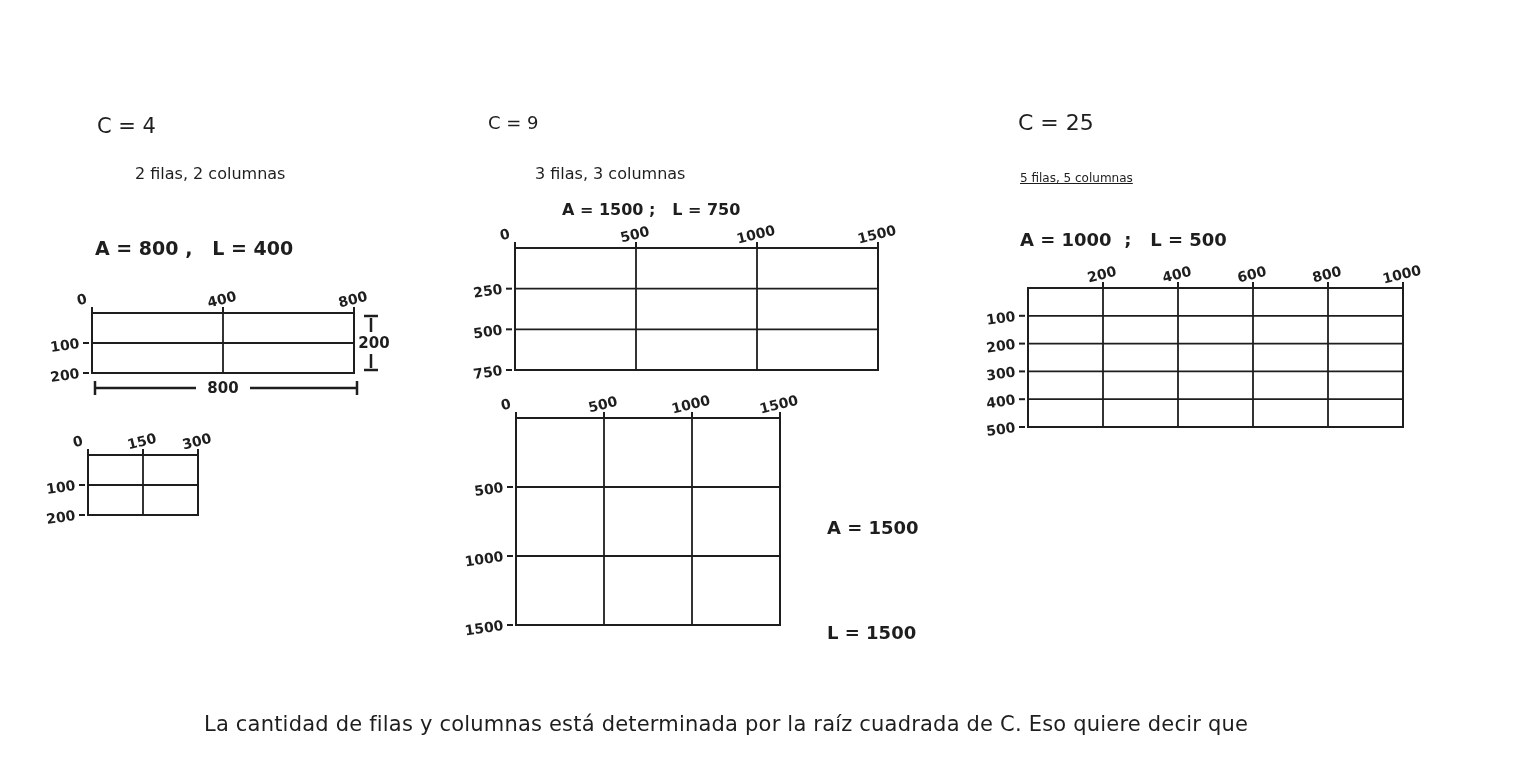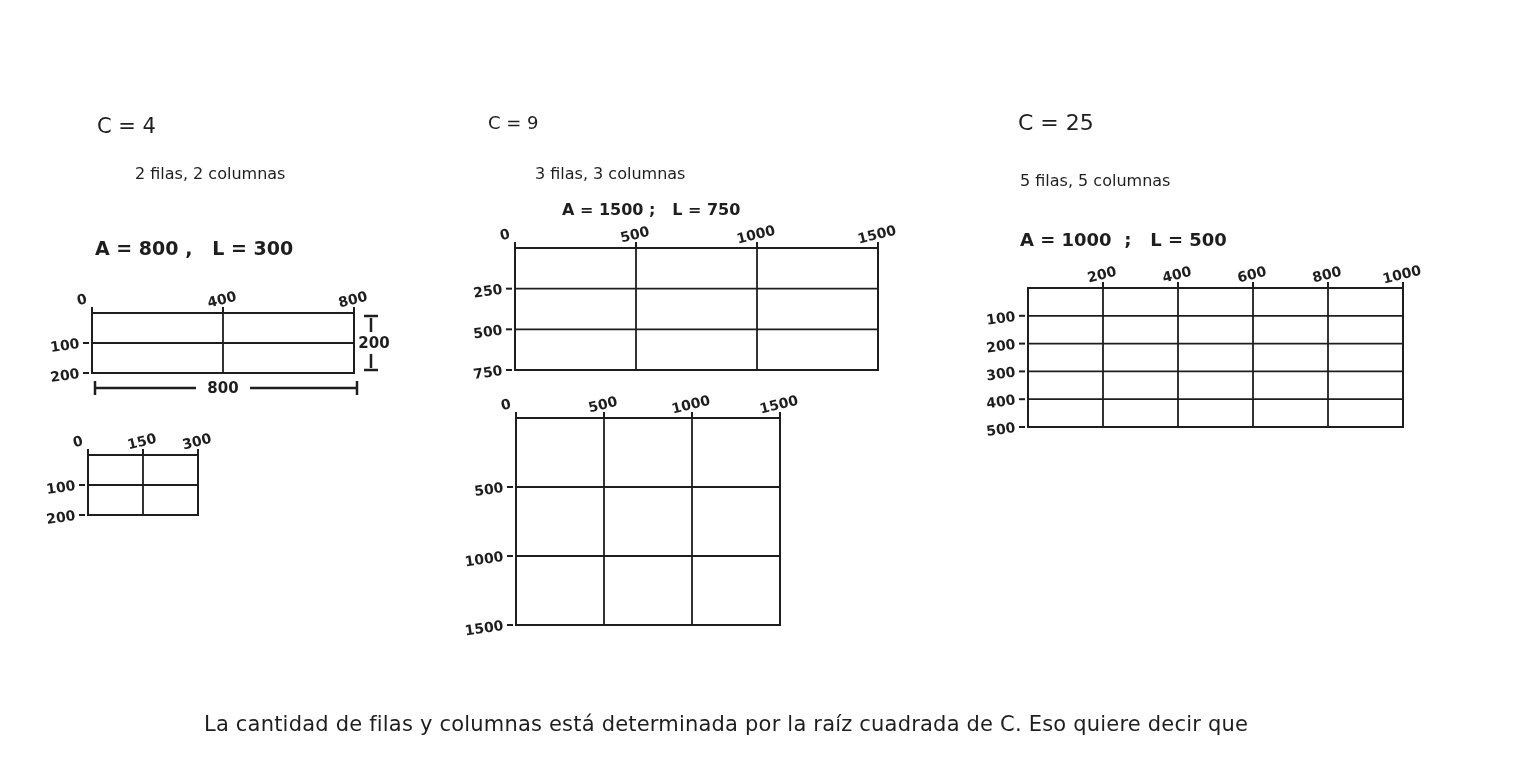--- a/index.html
+++ b/index.html
@@ -14,21 +14,21 @@
   }
   .txt { position: absolute; white-space: pre; color: #1e1e1e; }
   #title        { left: 420px; top: 38px;  font-size: 21px; letter-spacing: .3px; }
   #c4-heading   { left: 97px;  top: 114px; font-size: 21px; }
   #c4-sub       { left: 135px; top: 164px; font-size: 16px; }
   #c4-params    { left: 95px;  top: 237px; font-size: 19px; font-weight: bold; }
   #c9-heading   { left: 488px; top: 112px; font-size: 18px; }
   #c9-sub       { left: 535px; top: 164px; font-size: 16px; }
   #c9-params    { left: 562px; top: 200px; font-size: 16px; font-weight: bold; }
   #c25-heading  { left: 1018px; top: 110px; font-size: 22px; }
-  #c25-sub      { left: 1020px; top: 171px; font-size: 16px; }
+  #c25-sub      { left: 1020px; top: 171px; font-size: 12px; text-decoration: underline; }
   #c25-params   { left: 1020px; top: 229px; font-size: 18px; font-weight: bold; }
   .annot { position: absolute; font-size: 18px; font-weight: bold; white-space: pre; }
   #c4-small-annot  { left: 237px; top: 448px; line-height: 32px; }
   #c9-square-annot { left: 827px; top: 440px; line-height: 35px; }
   #caption { left: 204px; top: 644px; font-size: 21px; line-height: 32px; letter-spacing: .2px; white-space: pre; }
   #grid-canvas { position: absolute; left: 0; top: 0; }
 </style>
 </head>
 <body>
 
@@ -146,30 +146,34 @@
         <line x1="1019" y1="399.2" x2="1025" y2="399.2" stroke="#1e1e1e" stroke-width="2"></line>
         <text x="1016" y="404.2" text-anchor="end" font-size="14" font-weight="bold" fill="#1e1e1e" transform="rotate(-8 1016 404.2)">400</text>
         <line x1="1019" y1="427" x2="1025" y2="427" stroke="#1e1e1e" stroke-width="2"></line>
         <text x="1016" y="432" text-anchor="end" font-size="14" font-weight="bold" fill="#1e1e1e" transform="rotate(-8 1016 432)">500</text>
       </g>
     </svg>
 
 
   <div class="txt" id="c4-heading">C = 4</div>
   <div class="txt" id="c4-sub">2 filas, 2 columnas</div>
-  <div class="txt" id="c4-params">A = 800 ,   L = 300</div>
+  <div class="txt" id="c4-params">A = 800 ,   L = 400</div>
 
   <div class="txt" id="c9-heading">C = 9</div>
   <div class="txt" id="c9-sub">3 filas, 3 columnas</div>
   <div class="txt" id="c9-params">A = 1500 ;   L = 750</div>
 
   <div class="txt" id="c25-heading">C = 25</div>
   <div class="txt" id="c25-sub">5 filas, 5 columnas</div>
   <div class="txt" id="c25-params">A = 1000  ;   L = 500</div>
 
 
+  <div class="annot" id="c9-square-annot">
+    <div>A = 1500</div>
+    <div>L = 1500</div>
+  </div>
 
   <div class="txt" id="caption">
     <div>La cantidad de filas y columnas está determinada por la raíz cuadrada de C. Eso quiere decir que</div>
     
   </div>
 
 </div>
 
 </body></html>

